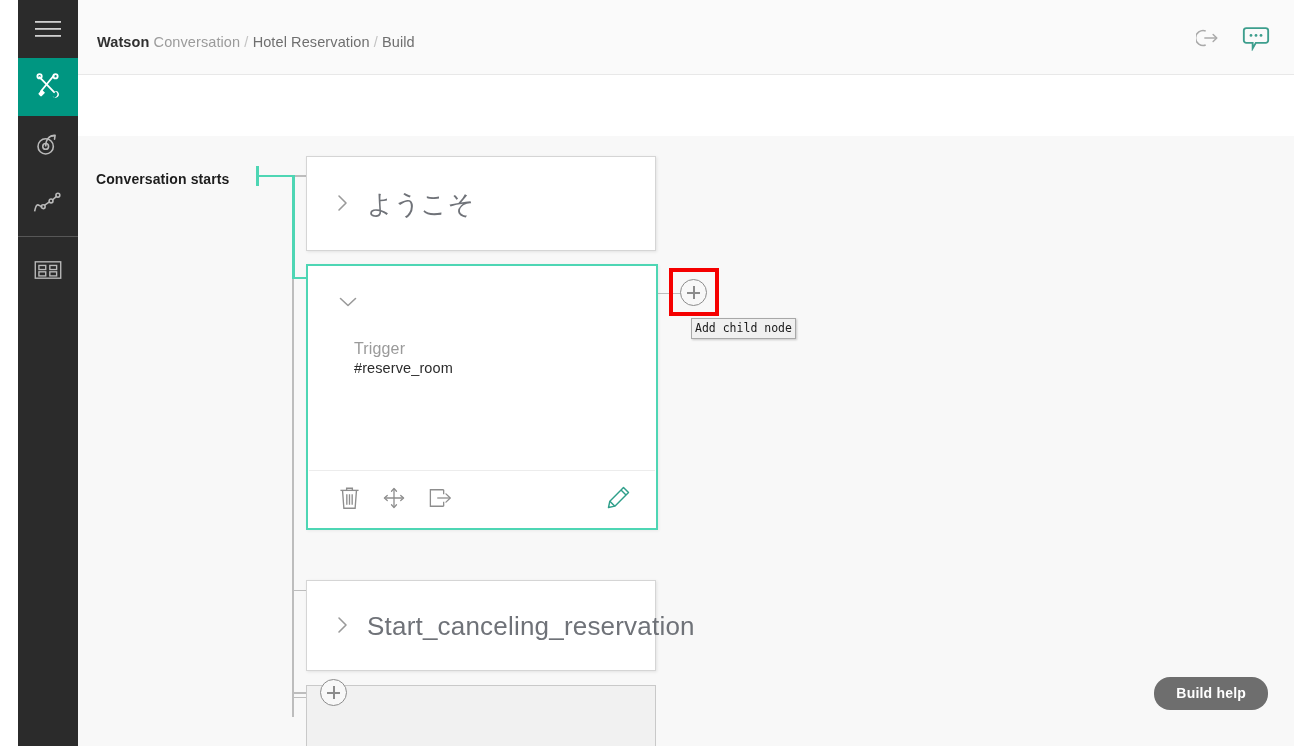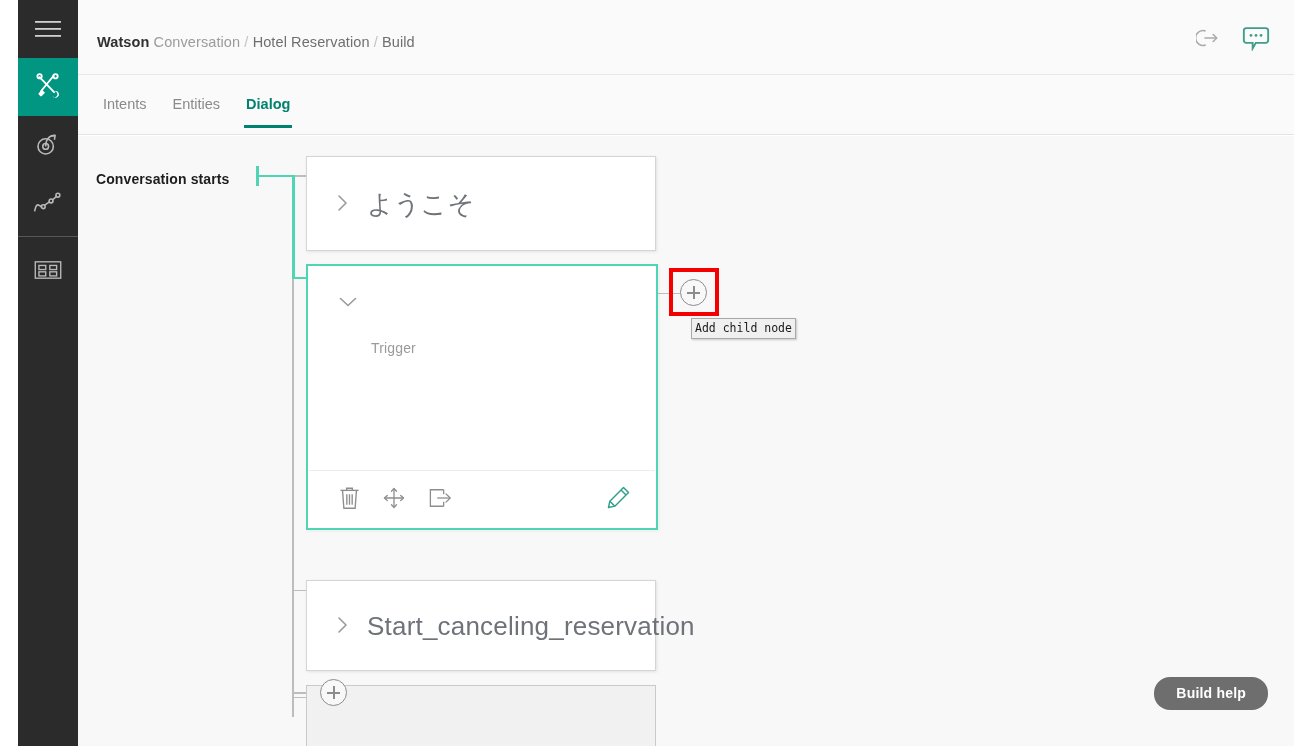--- a/index.html
+++ b/index.html
@@ -175,25 +175,24 @@
   .node-title {
     font-size: 26px;
     color: #6f7278;
     letter-spacing: .2px;
     white-space: nowrap;
   }
   .chev { flex: none; display: block; }
 
   .node-body { padding: 0 0 0 46px; }
   .field-label {
-    font-size: 14px;
+    font-size: 16px;
     color: #9a9a9a;
     letter-spacing: .15px;
     margin-bottom: 2px;
-    margin-left: 17px;
   }
   .field-value {
     font-size: 14.5px;
     color: #2c2c2c;
     letter-spacing: .1px;
   }
   .field-value.italic { font-style: italic; color: #1f1f1f; }
 
   .resp-row {
     position: relative;
@@ -375,27 +374,20 @@
           <path d="M4.5 3.3 H25.5 a2.6 2.6 0 0 1 2.6 2.6 V16.6 a2.6 2.6 0 0 1 -2.6 2.6 H14.8 L11.4 25.2 V19.2 H4.5 A2.6 2.6 0 0 1 1.9 16.6 V5.9 A2.6 2.6 0 0 1 4.5 3.3 Z"></path>
           <circle cx="9.6" cy="11.2" r="1.5" fill="#3d9e8d" stroke="none"></circle>
           <circle cx="15" cy="11.2" r="1.5" fill="#3d9e8d" stroke="none"></circle>
           <circle cx="20.4" cy="11.2" r="1.5" fill="#3d9e8d" stroke="none"></circle>
         </svg>
       </span>
     </div>
 
   </div>
 
-  <div class="tabbar">
-    <div class="tabs">
-      <div class="tab">Intents</div>
-      <div class="tab">Entities</div>
-      <div class="tab active">Dialog</div>
-    </div>
-  </div>
 
   <div class="canvas">
 
     <div class="starts-label">Conversation starts</div>
 
     <div class="conn" style="left:178px; top:30px; width:3px; height:20px;"></div>
     <div class="conn" style="left:178px; top:39px; width:38px; height:2px;"></div>
 
     <div class="conn-grey" style="left:214px; top:39px; width:14px; height:1.5px;"></div>
 
@@ -430,20 +422,21 @@
         <span class="chev">
           <svg width="20" height="12" viewBox="0 0 20 12" fill="none" stroke="#9a9a9a" stroke-width="1.6">
             <path d="M2.5 2.5 L10 9.5 L17.5 2.5" stroke-linecap="round" stroke-linejoin="round"></path>
           </svg>
         </span>
       </div>
 
       <div class="node-body">
         <div>
           <div class="field-label">Trigger</div>
+          <div class="field-value">#reserve_room</div>
         </div>
       </div>
 
       <div class="node-footer">
         <span class="footer-icon">
           <svg width="21" height="24" viewBox="0 0 22 25" fill="none" stroke="#8d8d8d" stroke-width="1.4">
             <path d="M1.5 4.5 H20.5"></path>
             <path d="M8 4.5 V2.3 H14 V4.5"></path>
             <path d="M3.7 4.5 L5.1 23.2 H16.9 L18.3 4.5"></path>
             <path d="M8.2 8.5 V19.5 M11 8.5 V19.5 M13.8 8.5 V19.5"></path>

